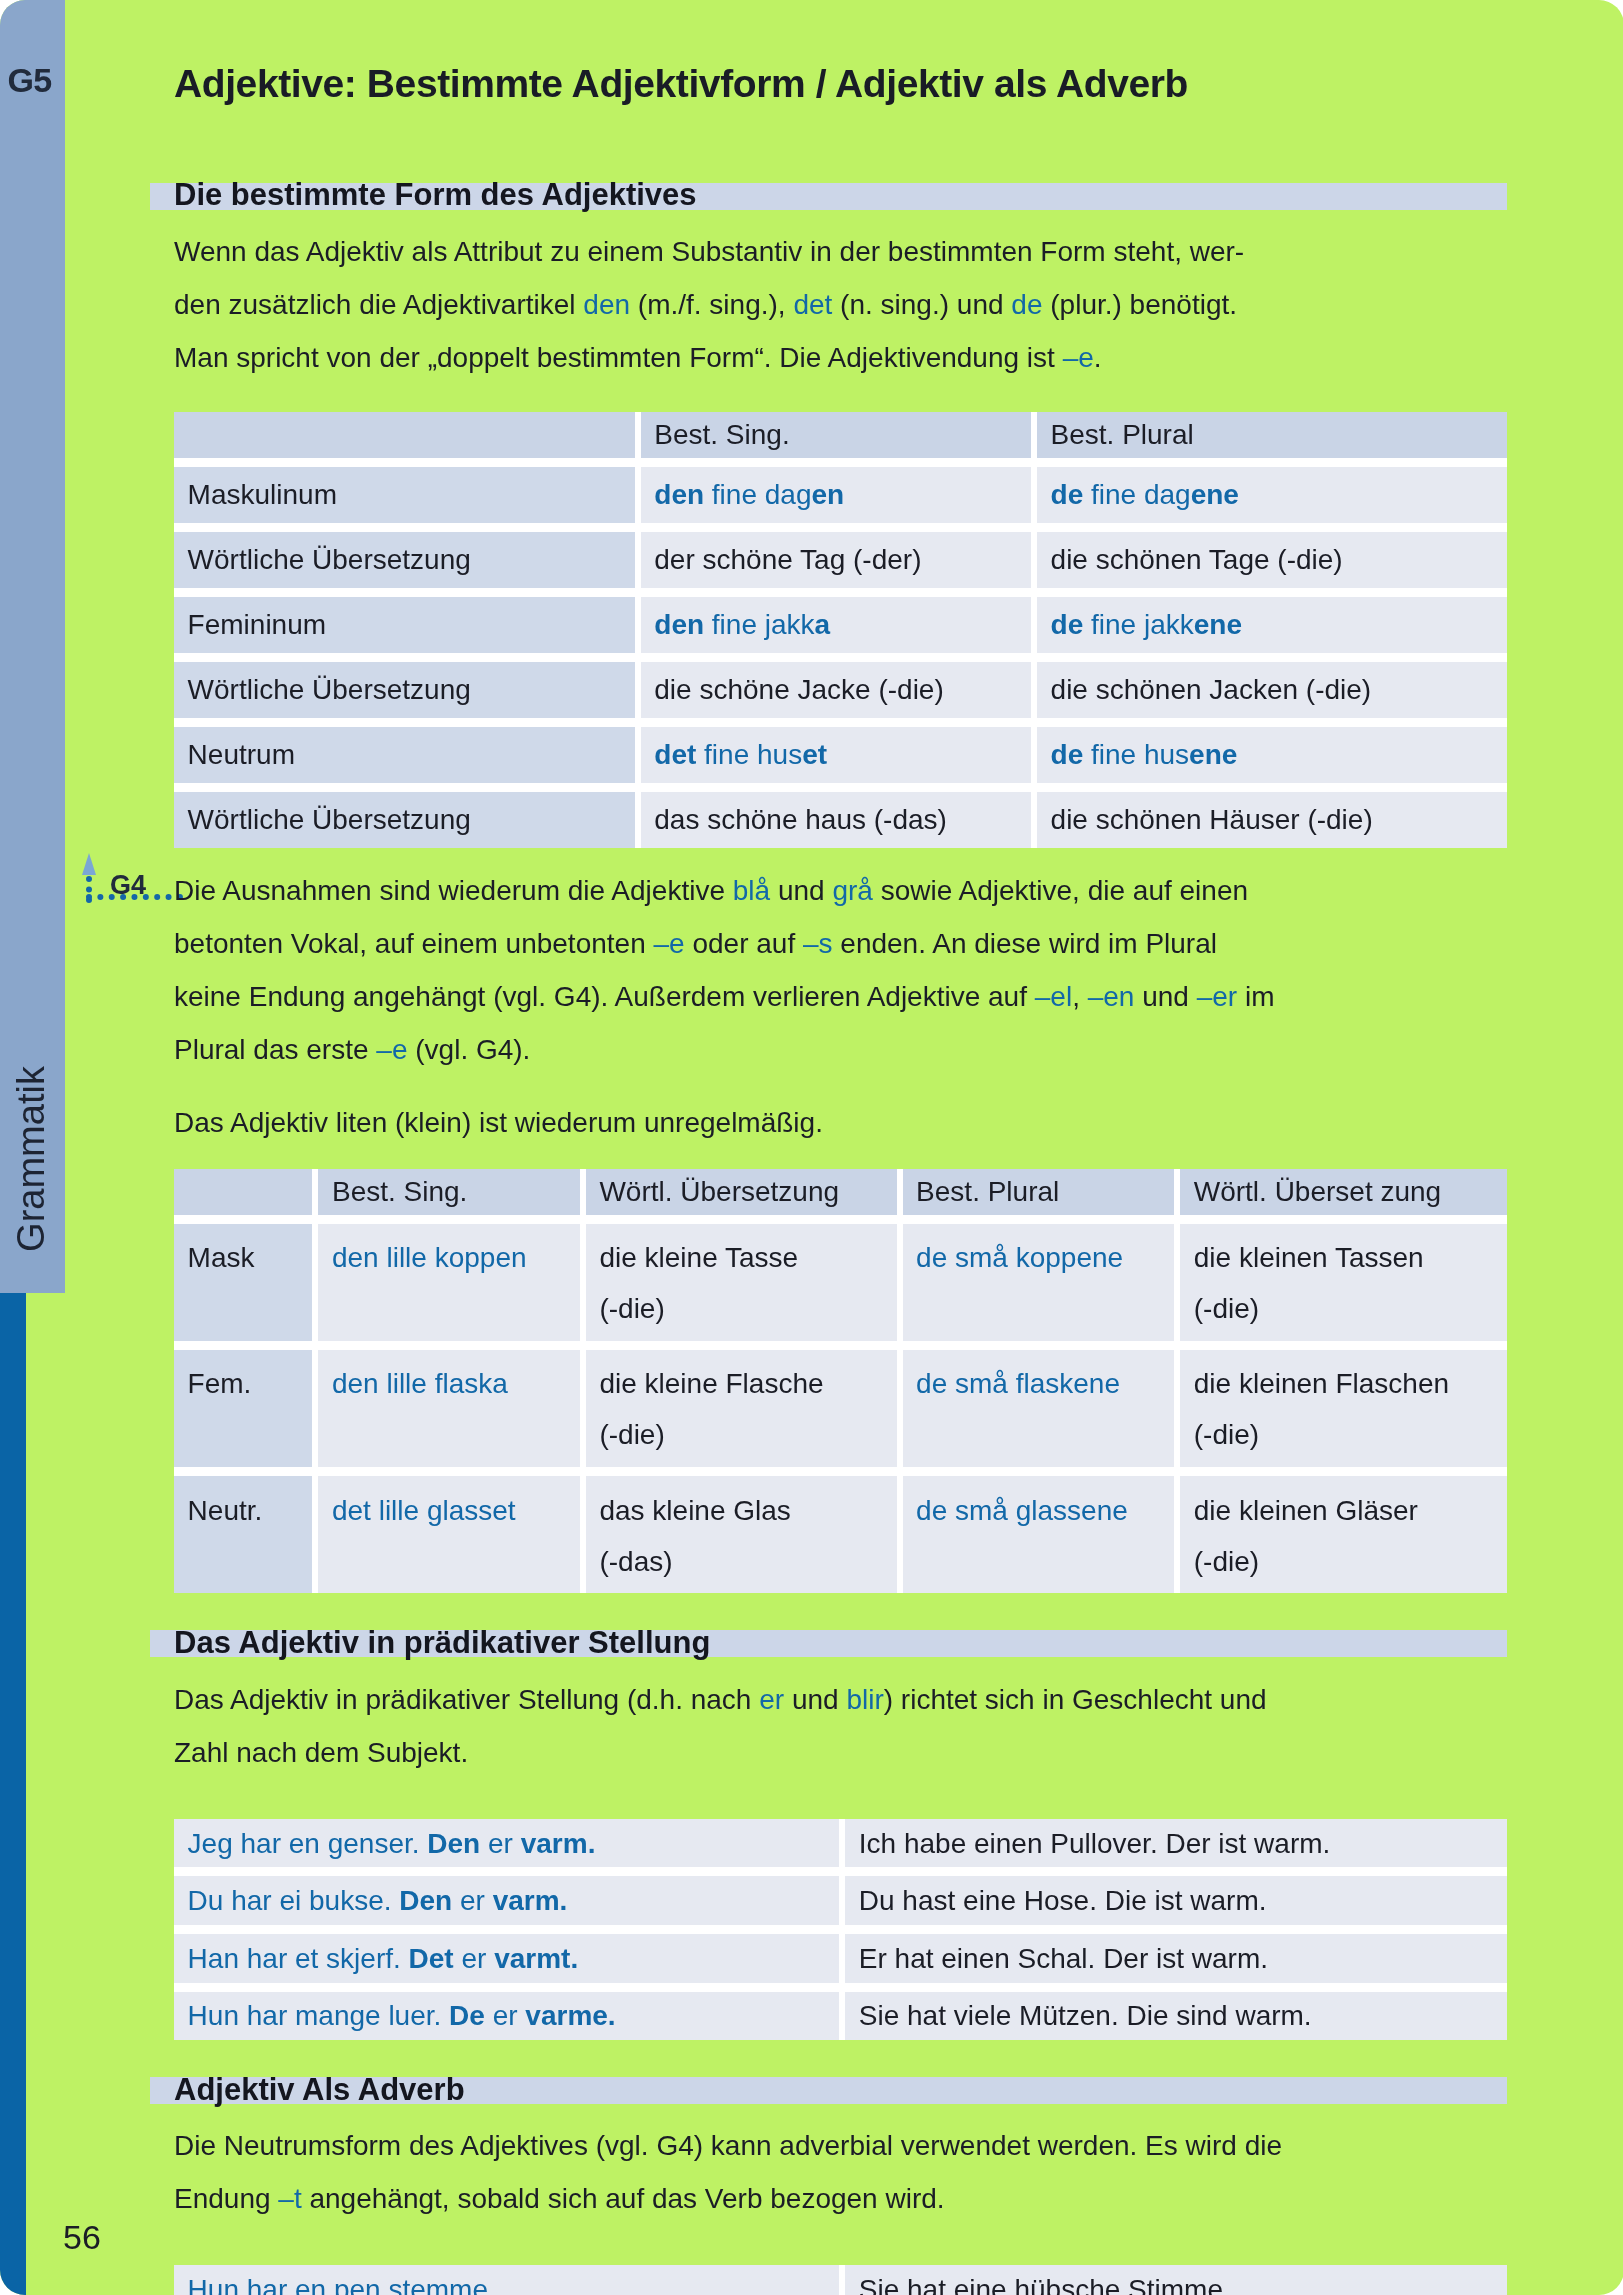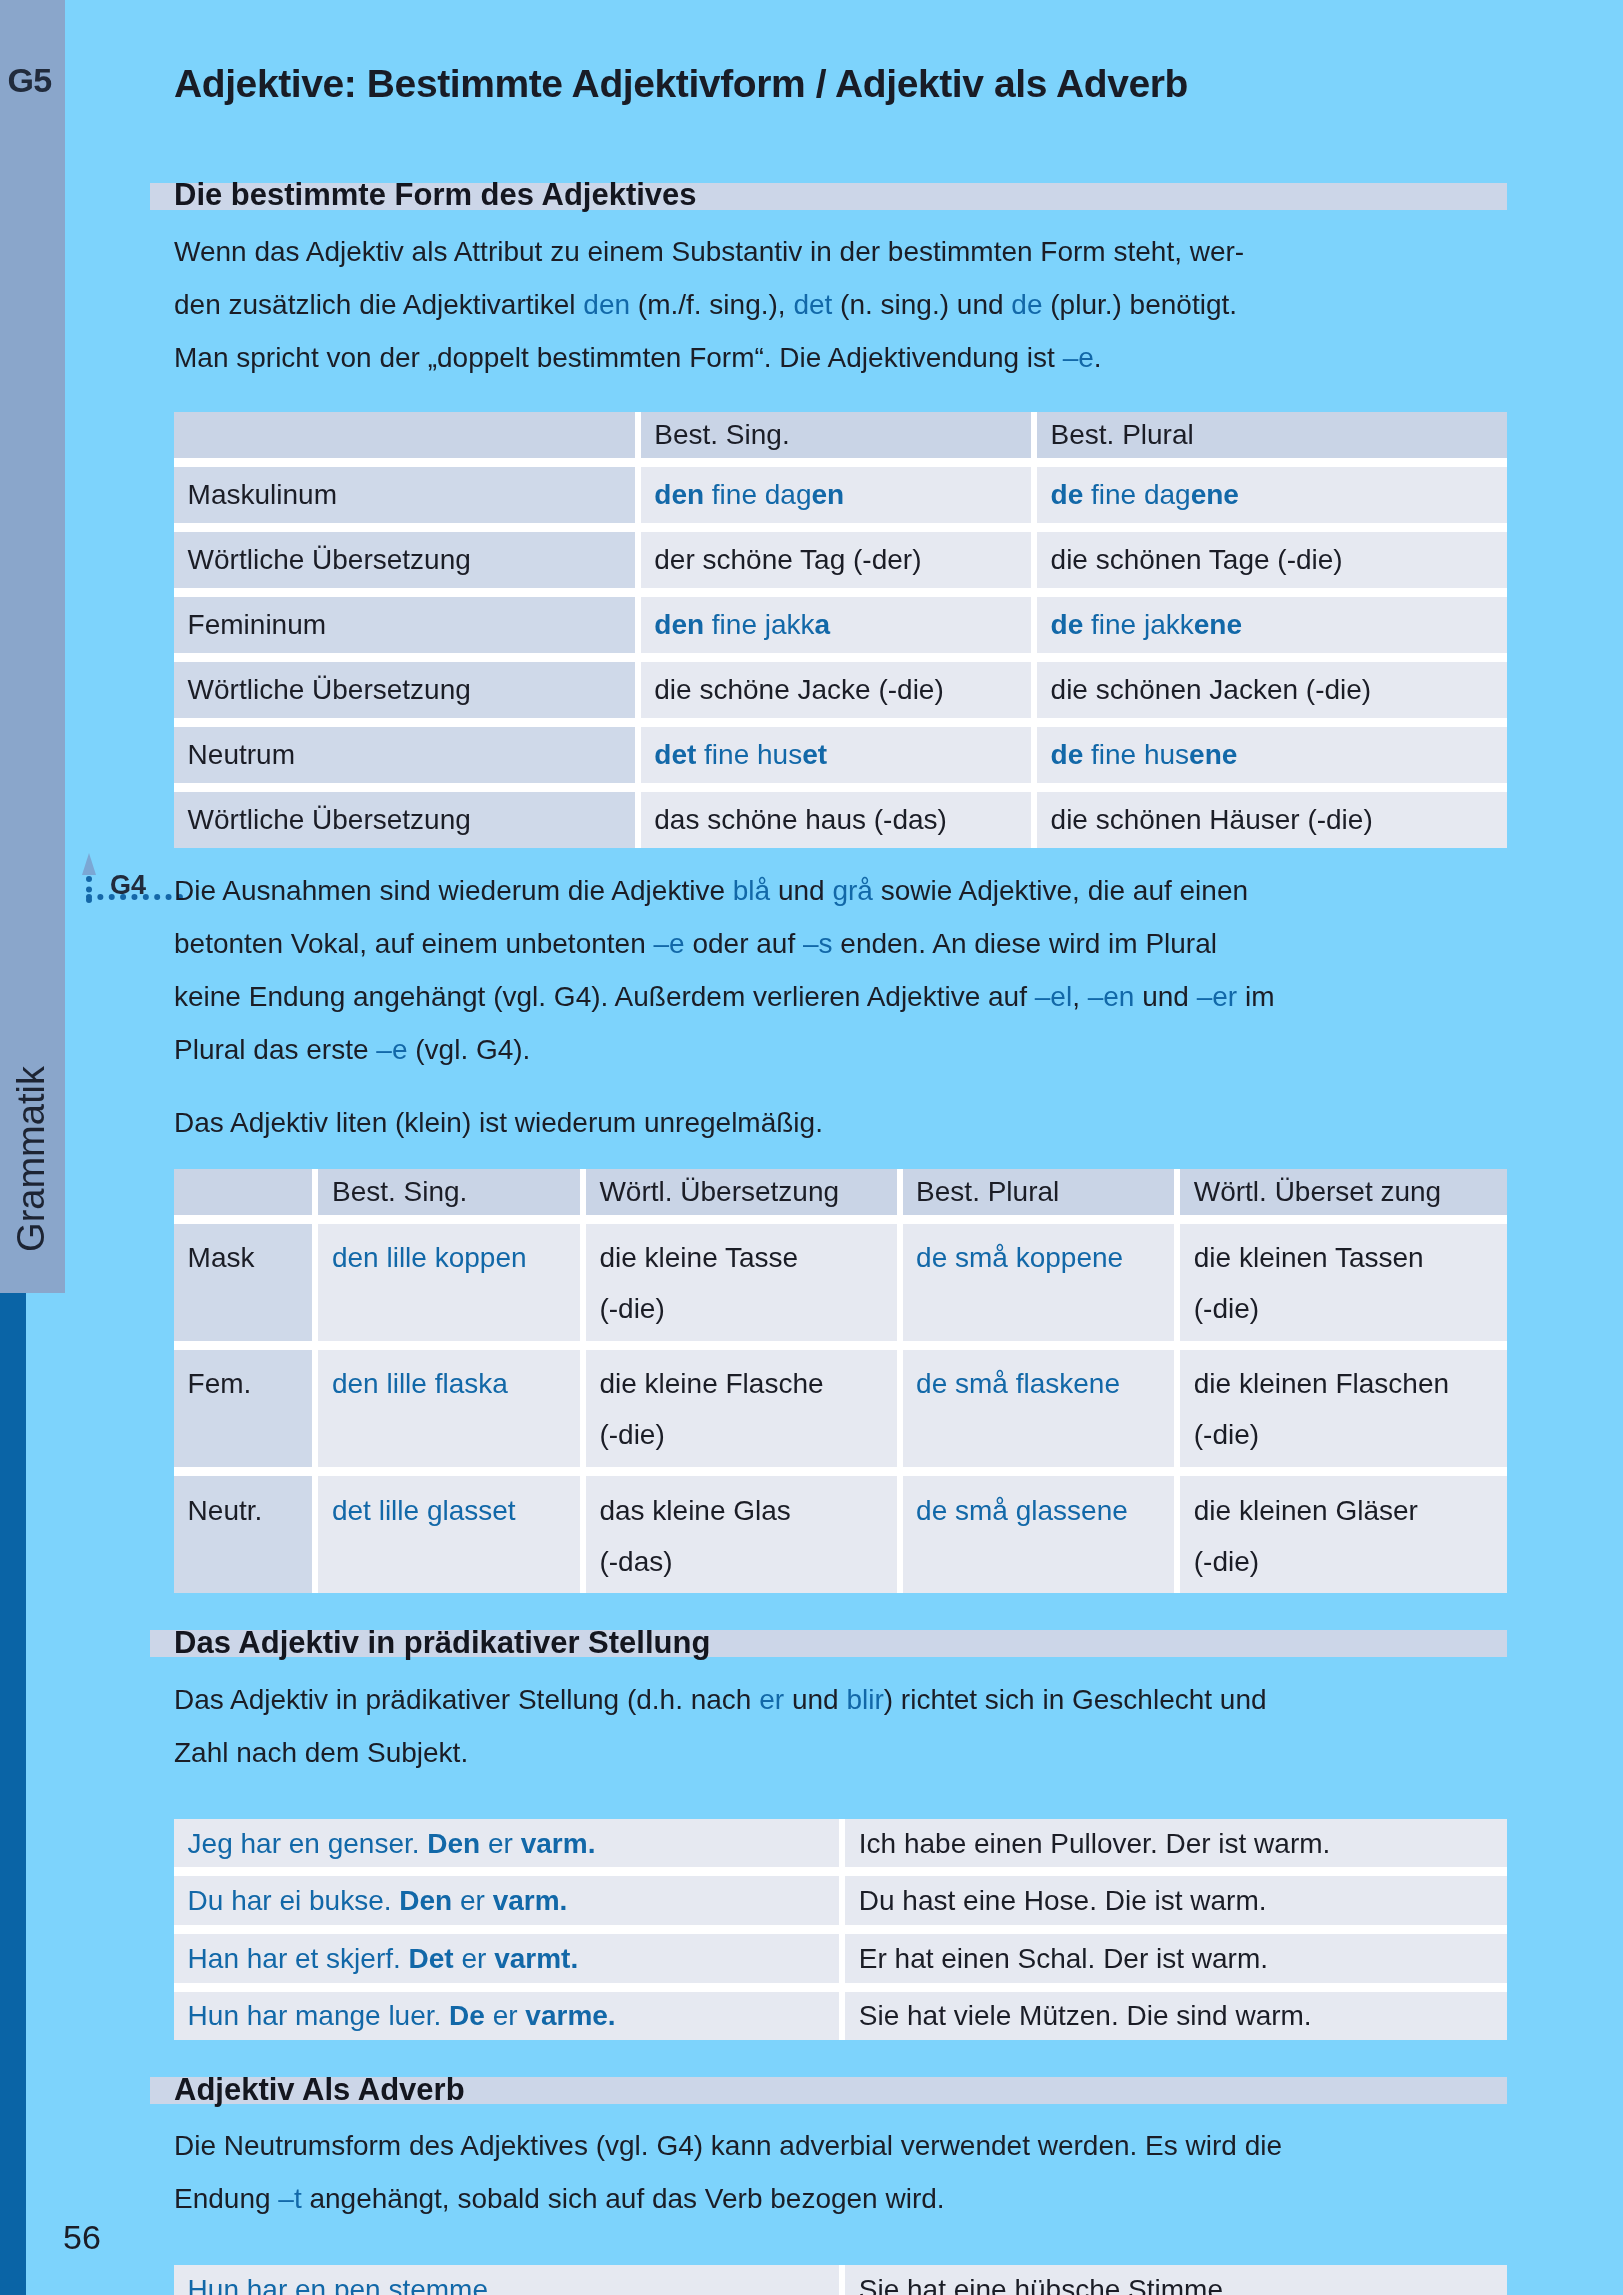--- a/index.html
+++ b/index.html
@@ -7,22 +7,22 @@
     --ink:#1b1d26;
     --bar:#ccd6e8;
     --thead:#c9d4e6;
     --label:#cfd9e9;
     --cell:#e6e9f1;
     --side-light:#8aa6cb;
     --side-dark:#0a64a6;
   }
   html,body{margin:0;padding:0;background:#fff;}
   .page{
-    position:relative;width:1624px;height:2295px;background:#7dd3fc;overflow:hidden;
-    font-family:"Liberation Sans",sans-serif;color:var(--ink);
+    position:relative;width:1624px;height:2295px;background:#bef264;overflow:hidden;
+    font-family:"Liberation Sans",sans-serif;color:var(--ink);border-radius:25px;
   }
   
   .side-light{position:absolute;left:0;top:0;width:65px;height:1293px;background:var(--side-light);}
   .side-dark{position:absolute;left:0;top:1293px;width:25.5px;height:1002px;background:var(--side-dark);}
   .ref-label{position:absolute;left:7.6px;top:61px;font-size:34px;font-weight:700;color:#212b3c;letter-spacing:-0.8px;}
   .grammatik{
     position:absolute;left:31px;top:1159px;transform:translate(-50%,-50%) rotate(-90deg);
     font-size:38px;color:#1d2433;white-space:nowrap;letter-spacing:0px;
   }
   .page-number{position:absolute;left:63px;top:2218px;font-size:34px;color:var(--ink);}

